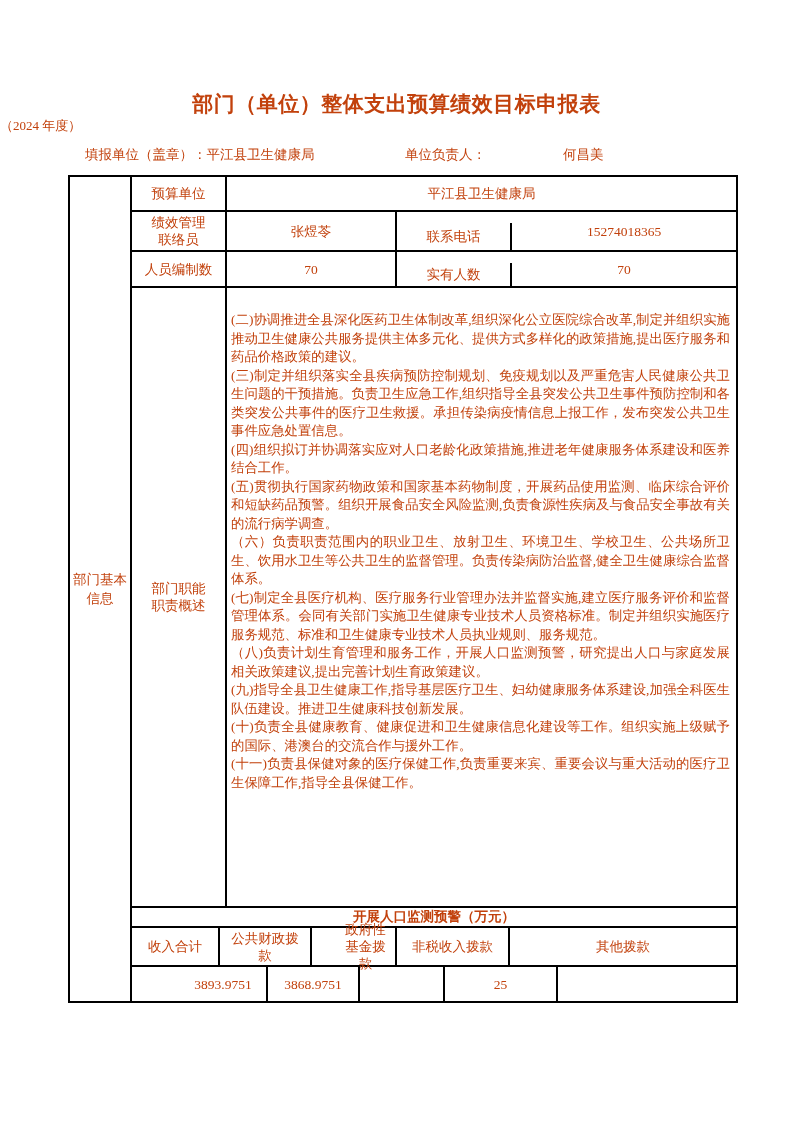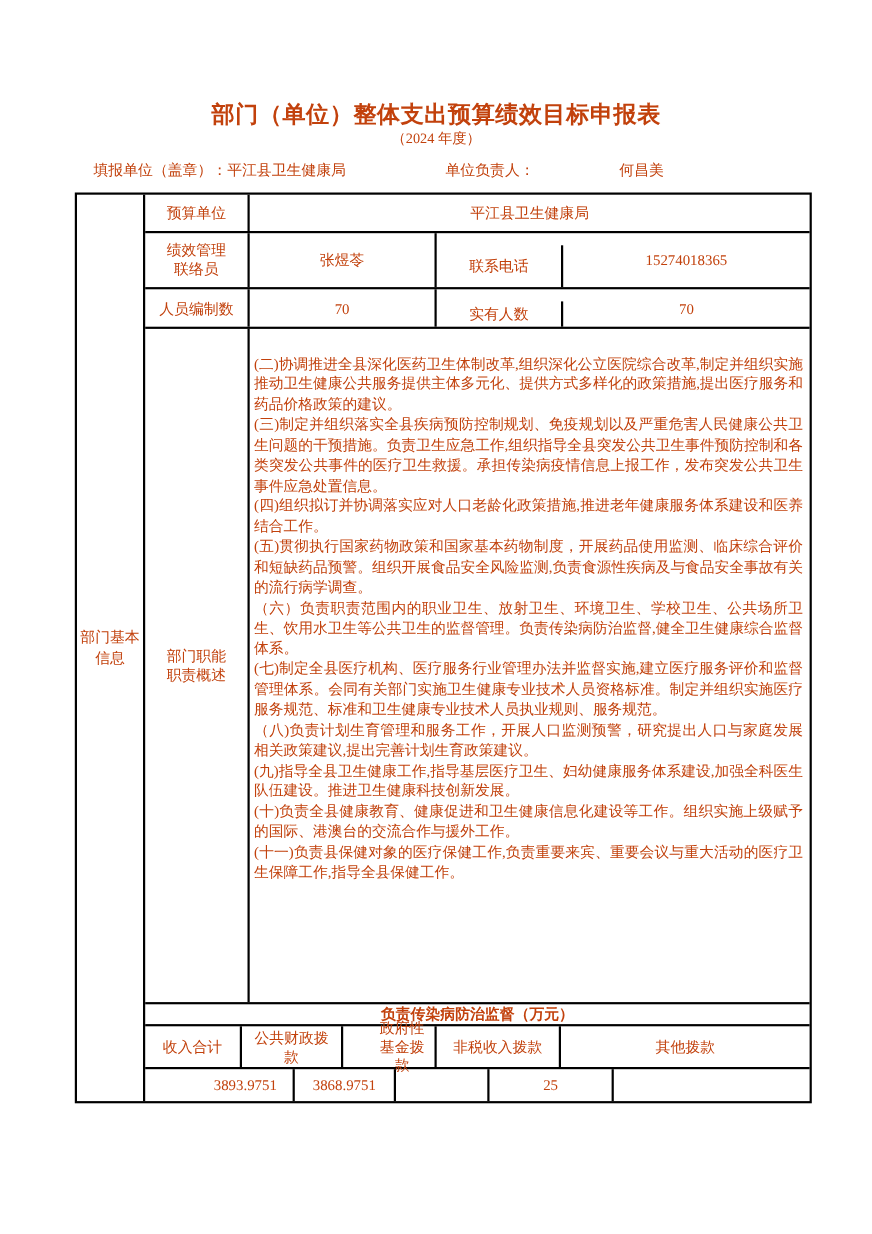--- a/index.html
+++ b/index.html
@@ -18,21 +18,20 @@
     position: absolute;
     top: 90px; left: 0; right: 0;
     text-align: center;
     font-size: 21px;
     font-weight: bold;
     letter-spacing: 0.5px;
   }
   .subtitle {
     position: absolute;
     top: 117px; left: 0; right: 0;
-    text-align: center;
     font-size: 13px;
   }
   .meta { position: absolute; top: 146px; left: 0; right: 0; font-size: 13.5px; }
   .meta-fill { position: absolute; left: 85px; top: 0; }
   .meta-resp { position: absolute; left: 405px; top: 0; }
   .meta-name { position: absolute; left: 563px; top: 0; }
 
   .sheet {
     position: absolute;
     left: 68px; top: 175px;
@@ -57,21 +56,21 @@
     border-right: 2px solid #000;
     display: flex;
     align-items: center;
     justify-content: center;
     text-align: center;
     line-height: 17px;
     padding: 1px 4px;
   }
   .cell:last-child { border-right: none; }
   .r1 { height: 35px; }
-  .r2 { height: 52px; }
+  .r2 { height: 40px; }
   .r3 { height: 36px; }
   .r4 { height: 620px; }
   .r6 { height: 39px; }
   .r7 { flex: 1; margin-left: 48px; }
   .w95  { width: 95px; flex: none; }
   .w170 { width: 170px; flex: none; }
   .w115 { width: 115px; flex: none; margin-top: 11px; }
   .flex1 { flex: 1; }
   .wrap4 { display: inline-block; width: 4.2em; text-align: center; }
   .duties {
@@ -151,21 +150,21 @@
           <div>(五)贯彻执行国家药物政策和国家基本药物制度，开展药品使用监测、临床综合评价和短缺药品预警。组织开展食品安全风险监测,负责食源性疾病及与食品安全事故有关的流行病学调查。</div>
           <div>（六）负责职责范围内的职业卫生、放射卫生、环境卫生、学校卫生、公共场所卫生、饮用水卫生等公共卫生的监督管理。负责传染病防治监督,健全卫生健康综合监督体系。</div>
           <div>(七)制定全县医疗机构、医疗服务行业管理办法并监督实施,建立医疗服务评价和监督管理体系。会同有关部门实施卫生健康专业技术人员资格标准。制定并组织实施医疗服务规范、标准和卫生健康专业技术人员执业规则、服务规范。</div>
           <div>（八)负责计划生育管理和服务工作，开展人口监测预警，研究提出人口与家庭发展相关政策建议,提出完善计划生育政策建议。</div>
           <div>(九)指导全县卫生健康工作,指导基层医疗卫生、妇幼健康服务体系建设,加强全科医生队伍建设。推进卫生健康科技创新发展。</div>
           <div>(十)负责全县健康教育、健康促进和卫生健康信息化建设等工作。组织实施上级赋予的国际、港澳台的交流合作与援外工作。</div>
           <div>(十一)负责县保健对象的医疗保健工作,负责重要来宾、重要会议与重大活动的医疗卫生保障工作,指导全县保健工作。</div>
         </div>
       </div>
 
-      <div class="income-head">负责传染病防治监督（万元）</div>
+      <div class="income-head">开展人口监测预警（万元）</div>
 
       <div class="row r6">
         <div class="cell ic0">收入合计</div>
         <div class="cell ic1">公共财政拨款</div>
         <div class="cell ic2">政府性基金拨款</div>
         <div class="cell ic3">非税收入拨款</div>
         <div class="cell ic4">其他拨款</div>
       </div>
 
       <div class="row r7">

